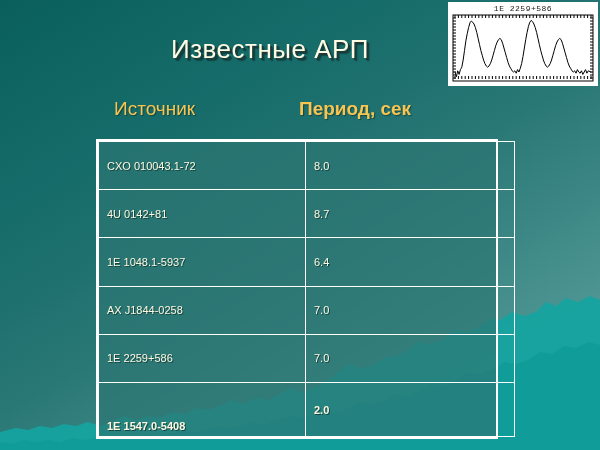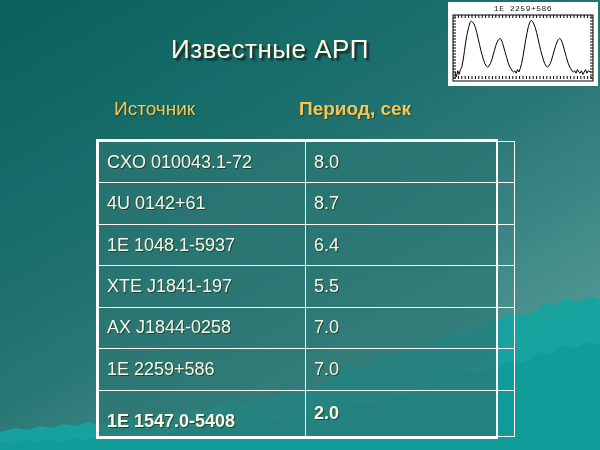--- a/index.html
+++ b/index.html
@@ -86,21 +86,21 @@
   }
   table.periods {
     width: 100%;
     height: 100%;
     border-collapse: collapse;
     table-layout: fixed;
   }
   table.periods td {
     border: 1px solid #ffffff;
     color: #fdf8e0;
-    font-size: 18px;
+    font-size: 11px;
     padding: 0 0 0 8px;
     height: 33px;
     white-space: nowrap;
     text-shadow: 1px 1px 0 rgba(16,52,50,0.75);
     vertical-align: middle;
   }
   table.periods td.c-source { width: 198px; }
   table.periods td.c-period { width: 200px; }
   table.periods tr:last-child td { vertical-align: bottom; padding-bottom: 4px; font-weight: bold; }
   table.periods tr:last-child td.c-period { vertical-align: middle; padding-bottom: 0; }
@@ -158,30 +158,26 @@
   </div>
 
   <div class="table-wrap">
     <table class="periods">
       <tbody>
         <tr>
           <td class="c-source">CXO 010043.1-72</td>
           <td class="c-period">8.0</td>
         </tr>
         <tr>
-          <td class="c-source">4U 0142+61</td>
+          <td class="c-source">4U 0142+81</td>
           <td class="c-period">8.7</td>
         </tr>
         <tr>
           <td class="c-source">1E 1048.1-5937</td>
           <td class="c-period">6.4</td>
-        </tr>
-        <tr>
-          <td class="c-source">XTE J1841-197</td>
-          <td class="c-period">5.5</td>
         </tr>
         <tr>
           <td class="c-source">AX J1844-0258</td>
           <td class="c-period">7.0</td>
         </tr>
         <tr>
           <td class="c-source">1E 2259+586</td>
           <td class="c-period">7.0</td>
         </tr>
         <tr>

